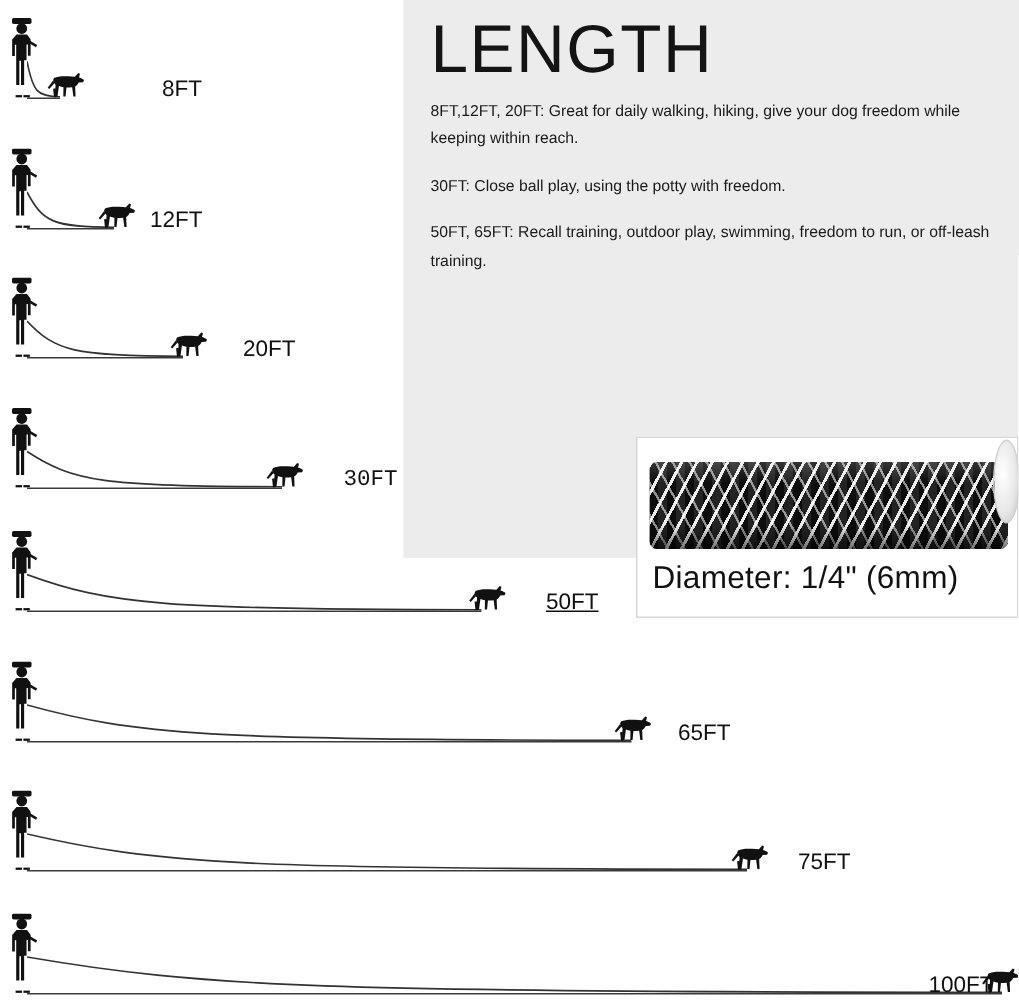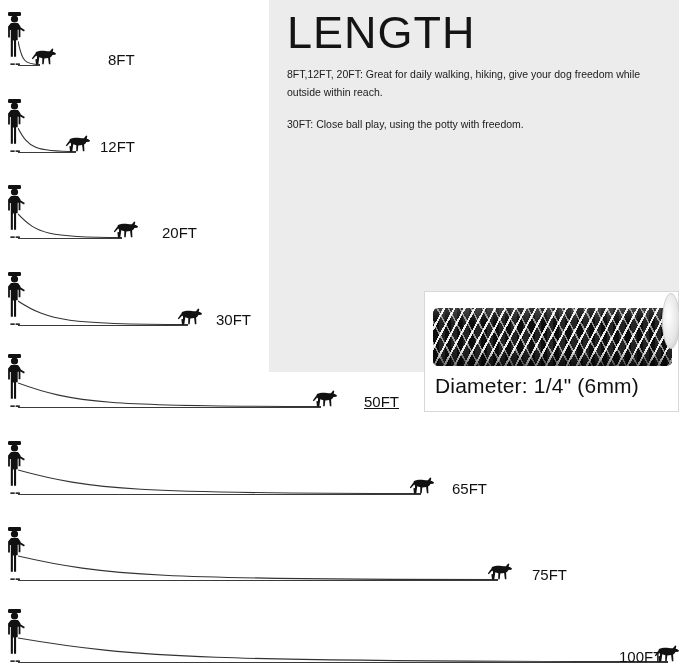--- a/index.html
+++ b/index.html
@@ -151,22 +151,23 @@
   }
   .dog svg { display: block; }
 </style>
 </head>
 <body>
 
 <div id="page">
 
   <div id="info-panel">
     <div id="info-title">LENGTH</div>
-    <p class="info-para">8FT,12FT, 20FT: Great for daily walking, hiking, give your dog freedom while outside within reach.</p>
+    <p class="info-para">8FT,12FT, 20FT: Great for daily walking, hiking, give your dog freedom while keeping within reach.</p>
     <p class="info-para">30FT: Close ball play, using the potty with freedom.</p>
+    <p class="info-para">50FT, 65FT: Recall training, outdoor play, swimming, freedom to run, or off-leash training.</p>
   </div>
 
   <div id="rope-box">
     <div id="rope">
       <div class="sheen"></div>
       <div class="shadow-bottom"></div>
     </div>
     <div id="rope-end"></div>
     <div id="rope-caption">Diameter: 1/4" (6mm)</div>
   </div>
@@ -283,21 +284,21 @@
         <div class="ground" style="width: 170px;"></div>
         <div class="dog" style="left: 176px; top: -20px;">
 <svg viewBox="0 0 30 22" width="30" height="22" aria-hidden="true">
   <g fill="#111111">
     <path d="M6 7 c2.5 -1.2 6 -1.4 9.5 -1.1 c1.6 0.1 3.1 0.3 4.4 0.3 l2.3 -2.6 l1.1 0.5 l-0.6 2.6 c1.5 0.4 2.7 1 3.3 1.8 l-0.6 1.3 l-3 0.2 c-0.4 1.1 -1.2 2 -2.3 2.6 l0.3 6.7 h-1.5 l-0.8 -6.2 c-1.1 0.2 -2.4 0.3 -3.8 0.3 l-0.6 5.9 h-1.5 l0.1 -6.1 c-1.1 -0.2 -2.1 -0.5 -3 -0.9 l-1 7 h-1.5 l0.2 -7.9 c-0.9 -0.8 -1.5 -1.8 -1.6 -3 z"></path>
     <path d="M5.4 8.6 l-3.6 4.9 l1 0.8 l3.6 -4 z"></path>
     <path d="M7.2 13.9 l0.3 5.9 h-1.5 l-0.6 -5.6 z"></path>
   </g>
 </svg>
         </div>
-        <div class="row-label" style="left: 192px;">30FT</div>
+        <div class="row-label" style="left: 205px; font-family: Liberation Mono, monospace;">30FT</div>
       </div>
       <div class="row" style="top: 407px;">
         <div class="human" style="left: 6px; top: -53px;">
 <svg viewBox="0 0 22 54" width="22" height="54" aria-hidden="true">
   <g fill="#111111">
     <rect x="2" y="0" width="13" height="4" rx="1.2"></rect>
     <circle cx="8.5" cy="7" r="3.6"></circle>
     <path d="M5 11 h7 l2.4 3.2 v11 h-1.8 v-7.5 l-0.9 0 v10.5 h-1.6 v16.5 h-2.1 v-16.2 h-1.1 v16.2 h-2.1 v-26.8 l-0.9 0 v7.5 h-1.8 v-11 z"></path>
     <path d="M13.2 14.6 l5.6 3.4 -0.8 1.5 -5.4 -3.1 z"></path>
     <rect x="4.4" y="51.4" width="4.3" height="1.5"></rect>

